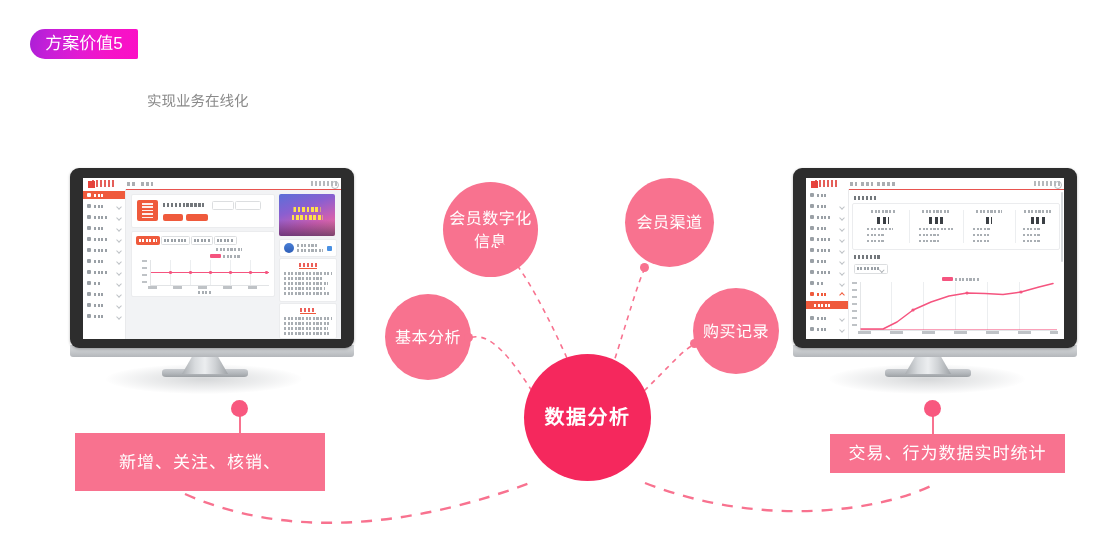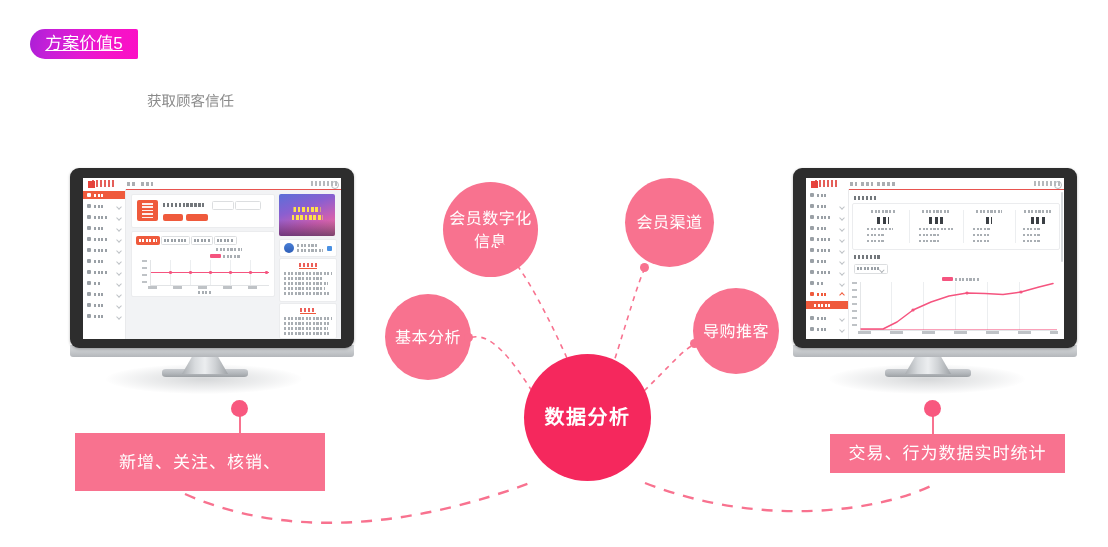--- a/index.html
+++ b/index.html
@@ -24,21 +24,20 @@
     left: 30px; top: 29px;
     width: 108px; height: 30px;
     border-radius: 16px 2px 2px 16px;
     background: linear-gradient(100deg, #aa1fd6 0%, #c51fd8 18%, #e31ad2 48%, #f414c8 72%, #fb0fc6 100%);
     color: #ffffff;
     font-size: 17px;
     line-height: 30px;
     text-align: center;
     letter-spacing: 0px;
     font-weight: 400;
-    text-decoration: underline;
   }
 
   .page-title {
     position: absolute;
     left: 147px; top: 24px;
     font-size: 30px;
     line-height: 40px;
     color: #1b1b1b;
     font-weight: 700;
     letter-spacing: 1px;
@@ -249,21 +248,21 @@
   .callout-stem {
     position: absolute; width: 2px; background: #f8728f;
   }
 </style>
 </head>
 <body>
 
 <div class="header">
   <div class="badge">方案价值5</div>
   <div class="subtitle">
-    <span class="subtitle-line">获取顾客信任</span>
+    <span class="subtitle-line">实现业务在线化</span>
   </div>
 </div>
 
 <div class="monitor" style="left:70px; top:168px; width:290px; height:250px;">
   <div class="monitor-shadow" style="left:36px; top:196px; width:196px; height:30px;"></div>
   <div class="monitor-foot" style="left:92px; top:201px; width:86px; height:8px;"></div>
   <div class="monitor-neck" style="left:112px; top:182px; width:46px; height:24px;
               clip-path: polygon(30% 0, 70% 0, 100% 100%, 0% 100%);"></div>
   <div class="monitor-chin" style="left:0px; top:177px; width:284px; height:12px;"></div>
   <div class="monitor-bezel" style="width:284px; height:180px;">
@@ -598,21 +597,21 @@
     <span>信息</span>
   </span>
 </div>
 <div class="bubble" style="left:625px; top:178px; width:89px; height:89px;">
   <span>会员渠道</span>
 </div>
 <div class="bubble" style="left:385px; top:294px; width:86px; height:86px;">
   <span>基本分析</span>
 </div>
 <div class="bubble" style="left:693px; top:288px; width:86px; height:86px;">
-  <span>导购推客</span>
+  <span>购买记录</span>
 </div>
 
 <div class="conn-dot" style="left:498px; top:244px;"></div>
 <div class="conn-dot" style="left:640px; top:263px;"></div>
 <div class="conn-dot" style="left:464px; top:333px;"></div>
 <div class="conn-dot" style="left:690px; top:339px;"></div>
 
 <div class="bubble center" style="left:524px; top:354px; width:127px; height:127px;">
   <span>数据分析</span>
 </div>

